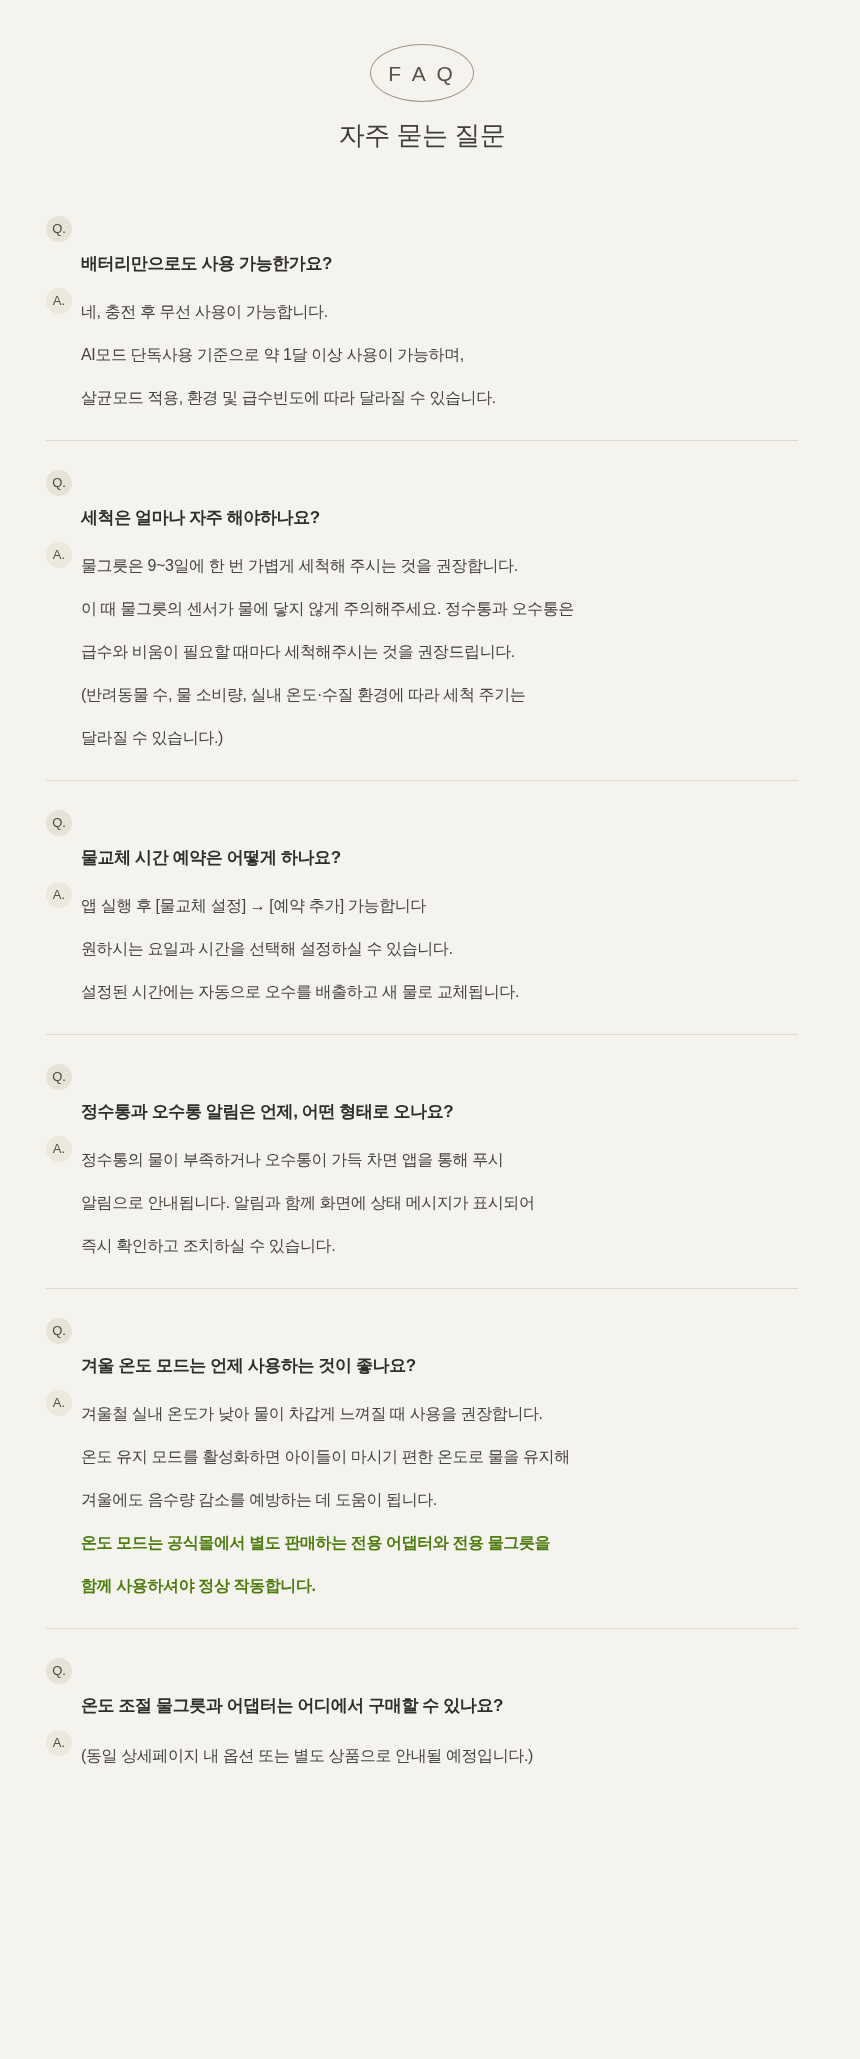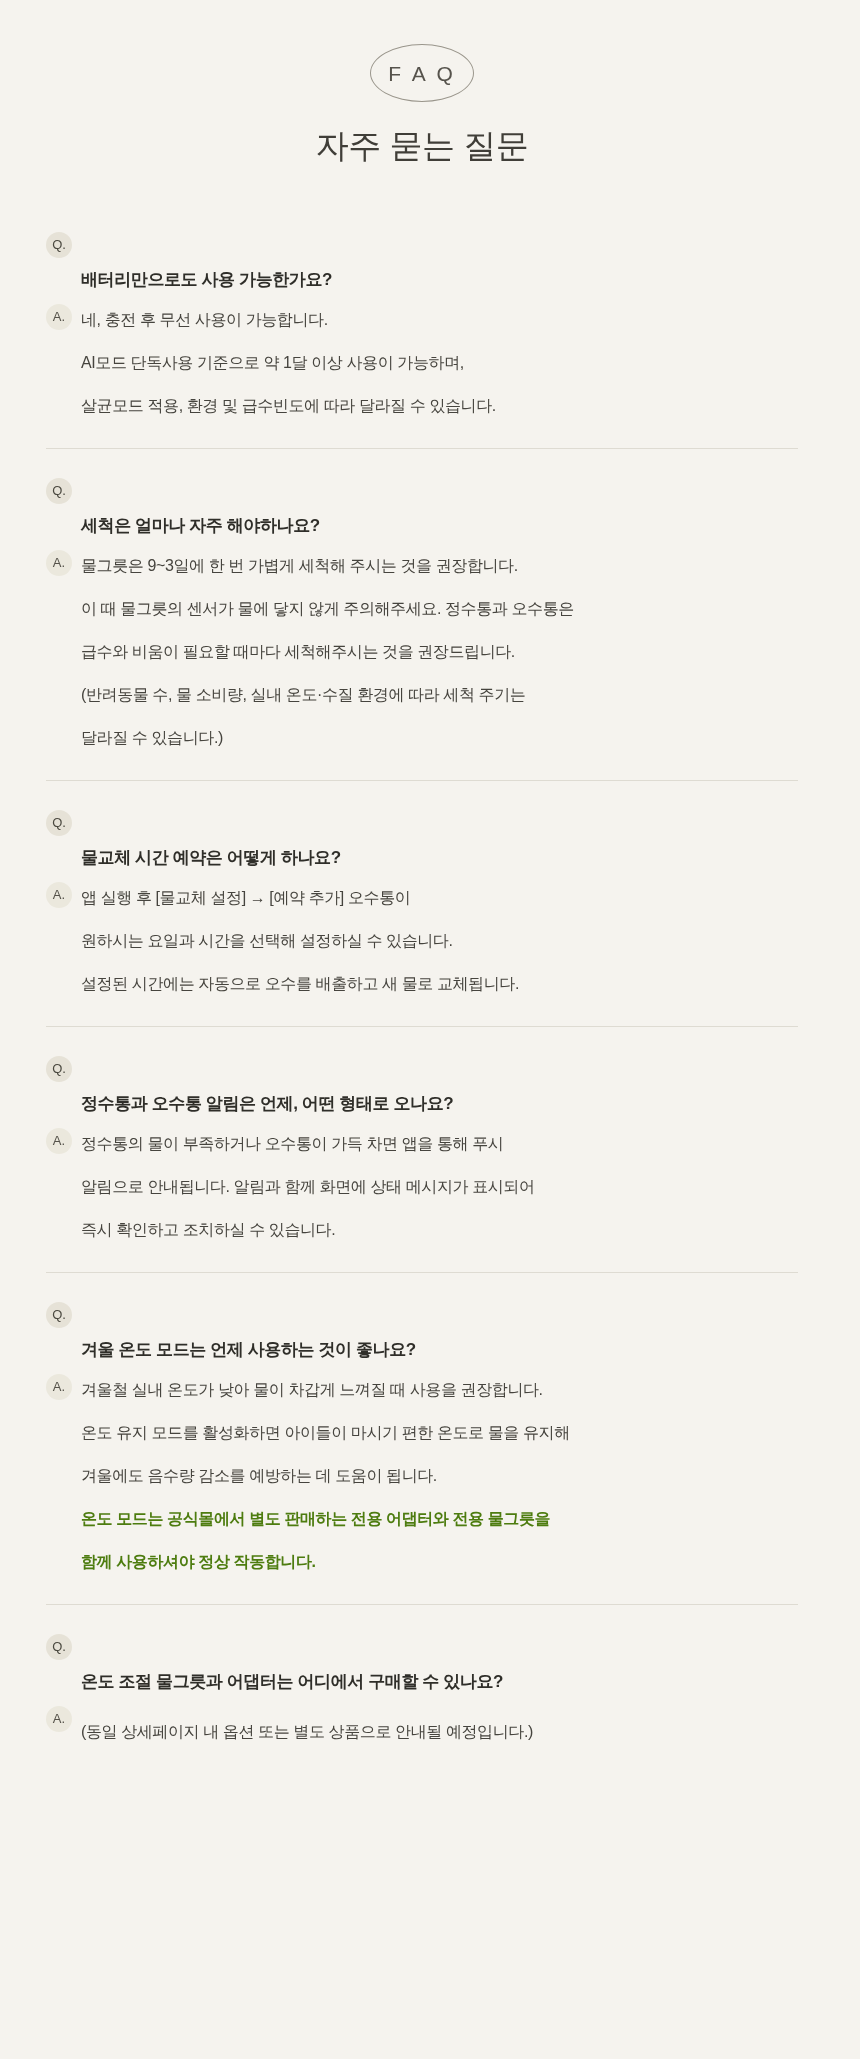--- a/index.html
+++ b/index.html
@@ -34,22 +34,22 @@
     border-radius: 50%;
     width: 104px;
     height: 58px;
     line-height: 58px;
     font-size: 21px;
     letter-spacing: 3px;
     color: #56534c;
     box-sizing: border-box;
   }
   .header-title {
-    margin-top: 22px;
-    font-size: 33px;
+    margin-top: 16px;
+    font-size: 26px;
     font-weight: 400;
     color: #403e38;
     letter-spacing: -0.5px;
   }
 
   
   .faq-list {
     margin: 62px auto 0 auto;
     width: 752px;
   }
@@ -105,21 +105,21 @@
     line-height: 33px;
     color: #46443e;
     letter-spacing: -0.4px;
     margin-top: 10px;
   }
   .a-line.bold {
     font-weight: bold;
     color: #4d7c0f;
   }
   .a-line.first {
-    margin-top: 0;
+    margin-top: 8px;
   }
   .cont-line {
     padding-left: 0;
   }
 </style>
 </head>
 <body>
 
 <div class="page">
 
@@ -160,21 +160,21 @@
         </div>
       </div>
       <div class="faq-item">
         <div class="q-row">
           <span class="tag q-tag">Q.</span>
           <div class="q-text">물교체 시간 예약은 어떻게 하나요?</div>
         </div>
         <div class="a-row">
           <span class="tag a-tag">A.</span>
           <div class="a-body">
-            <div class="a-line first">앱 실행 후 [물교체 설정] → [예약 추가] 오수통이</div>
+            <div class="a-line first">앱 실행 후 [물교체 설정] → [예약 추가] 가능합니다</div>
             <div class="a-line cont-line">원하시는 요일과 시간을 선택해 설정하실 수 있습니다.</div>
             <div class="a-line cont-line">설정된 시간에는 자동으로 오수를 배출하고 새 물로 교체됩니다.</div>
           </div>
         </div>
       </div>
       <div class="faq-item">
         <div class="q-row">
           <span class="tag q-tag">Q.</span>
           <div class="q-text">정수통과 오수통 알림은 언제, 어떤 형태로 오나요?</div>
         </div>

